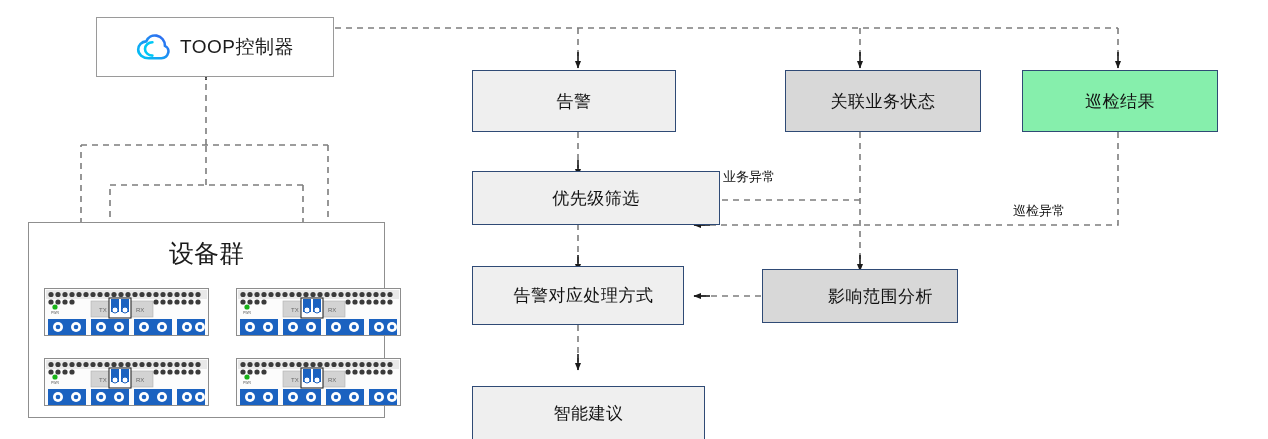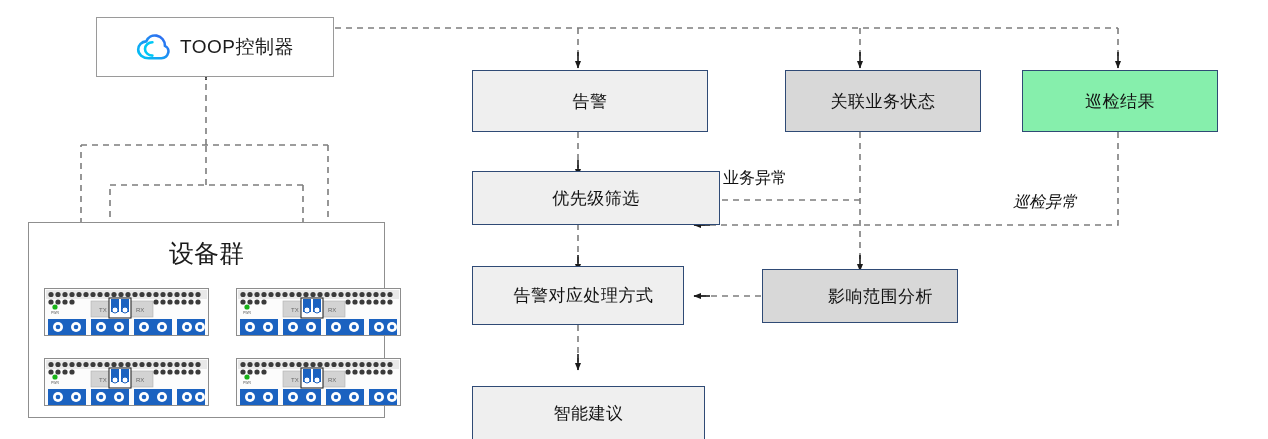--- a/index.html
+++ b/index.html
@@ -32,21 +32,21 @@
   .fbox{
     border:1.6px solid #2f4a75;font-size:17px;color:#111;
     letter-spacing:.5px;white-space:nowrap;
   }
   .fill-light{background:#efefef;}
   .fill-mid{background:#d8d8d8;}
   .fill-dark{background:#86efac;}
 
   
   .edge-label{
-    position:absolute;font-size:16px;color:#111;white-space:nowrap;
+    position:absolute;font-size:13px;color:#111;white-space:nowrap;
   }
 
   
   #wires{position:absolute;left:0;top:0;width:1268px;height:439px;pointer-events:none;}
 
   
   .device{position:absolute;box-sizing:border-box;}
   .dev-svg{display:block;width:100%;height:100%;}
 </style>
 </head>
@@ -443,21 +443,21 @@
             <circle cx="75" cy="39" r="2.3"></circle>
           <circle cx="100" cy="39" r="2.3"></circle>
             <circle cx="118" cy="39" r="2.3"></circle>
           <circle cx="143" cy="39" r="2.3"></circle>
             <circle cx="156" cy="39" r="2.3"></circle>
         </g>
       </g>
     </svg>
   </div>
 
-  <div class="node fbox fill-light" style="left:472px;top:70px;width:236px;height:62px;">
+  <div class="node fbox fill-light" style="left:472px;top:70px;width:204px;height:62px;">
     <span>告警</span>
   </div>
 
   <div class="node fbox fill-mid" style="left:785px;top:70px;width:196px;height:62px;">
     <span>关联业务状态</span>
   </div>
 
   <div class="node fbox fill-dark" style="left:1022px;top:70px;width:196px;height:62px;">
     <span>巡检结果</span>
   </div>
@@ -473,15 +473,15 @@
   <div class="node fbox fill-light" style="left:472px;top:266px;width:212px;height:59px;padding-left:11px;">
     <span>告警对应处理方式</span>
   </div>
 
   <div class="node fbox fill-light" style="left:472px;top:386px;width:233px;height:55px;">
     <span>智能建议</span>
   </div>
 
   <div class="edge-label" style="left:723px;top:168px;">业务异常</div>
 
-  <div class="edge-label" style="left:1013px;top:192px;font-style:italic;">巡检异常</div>
+  <div class="edge-label" style="left:1013px;top:202px;">巡检异常</div>
 
 </div>
 
 </body></html>

